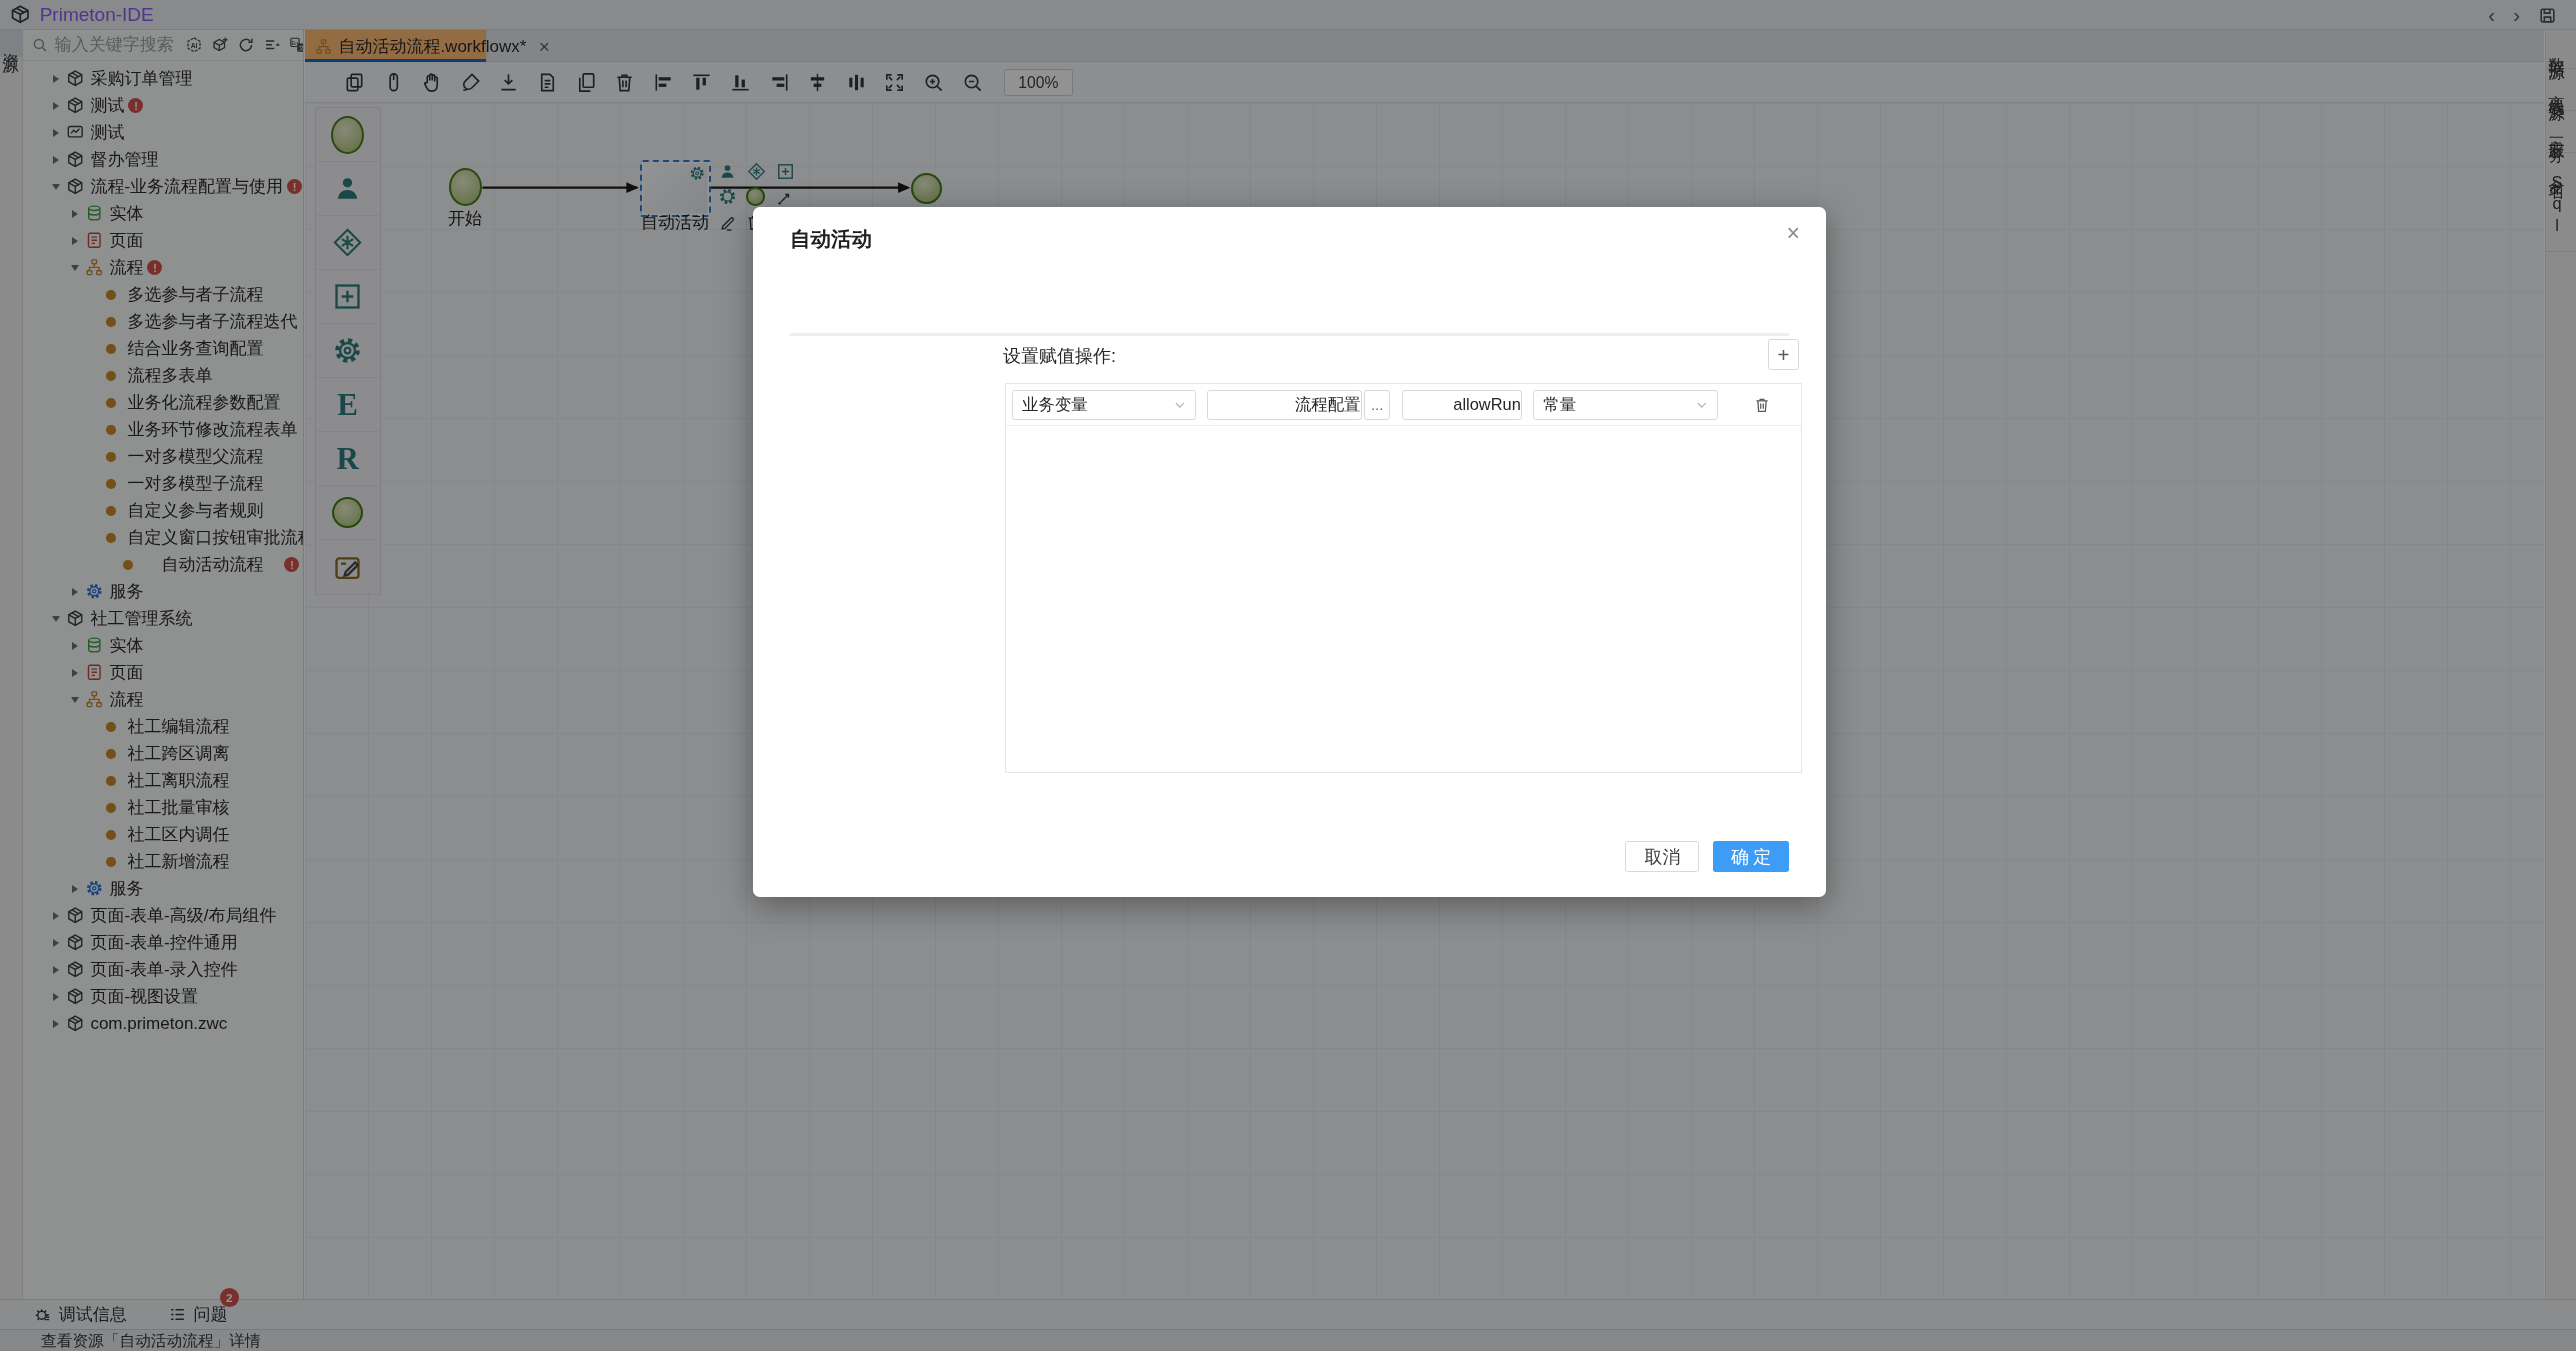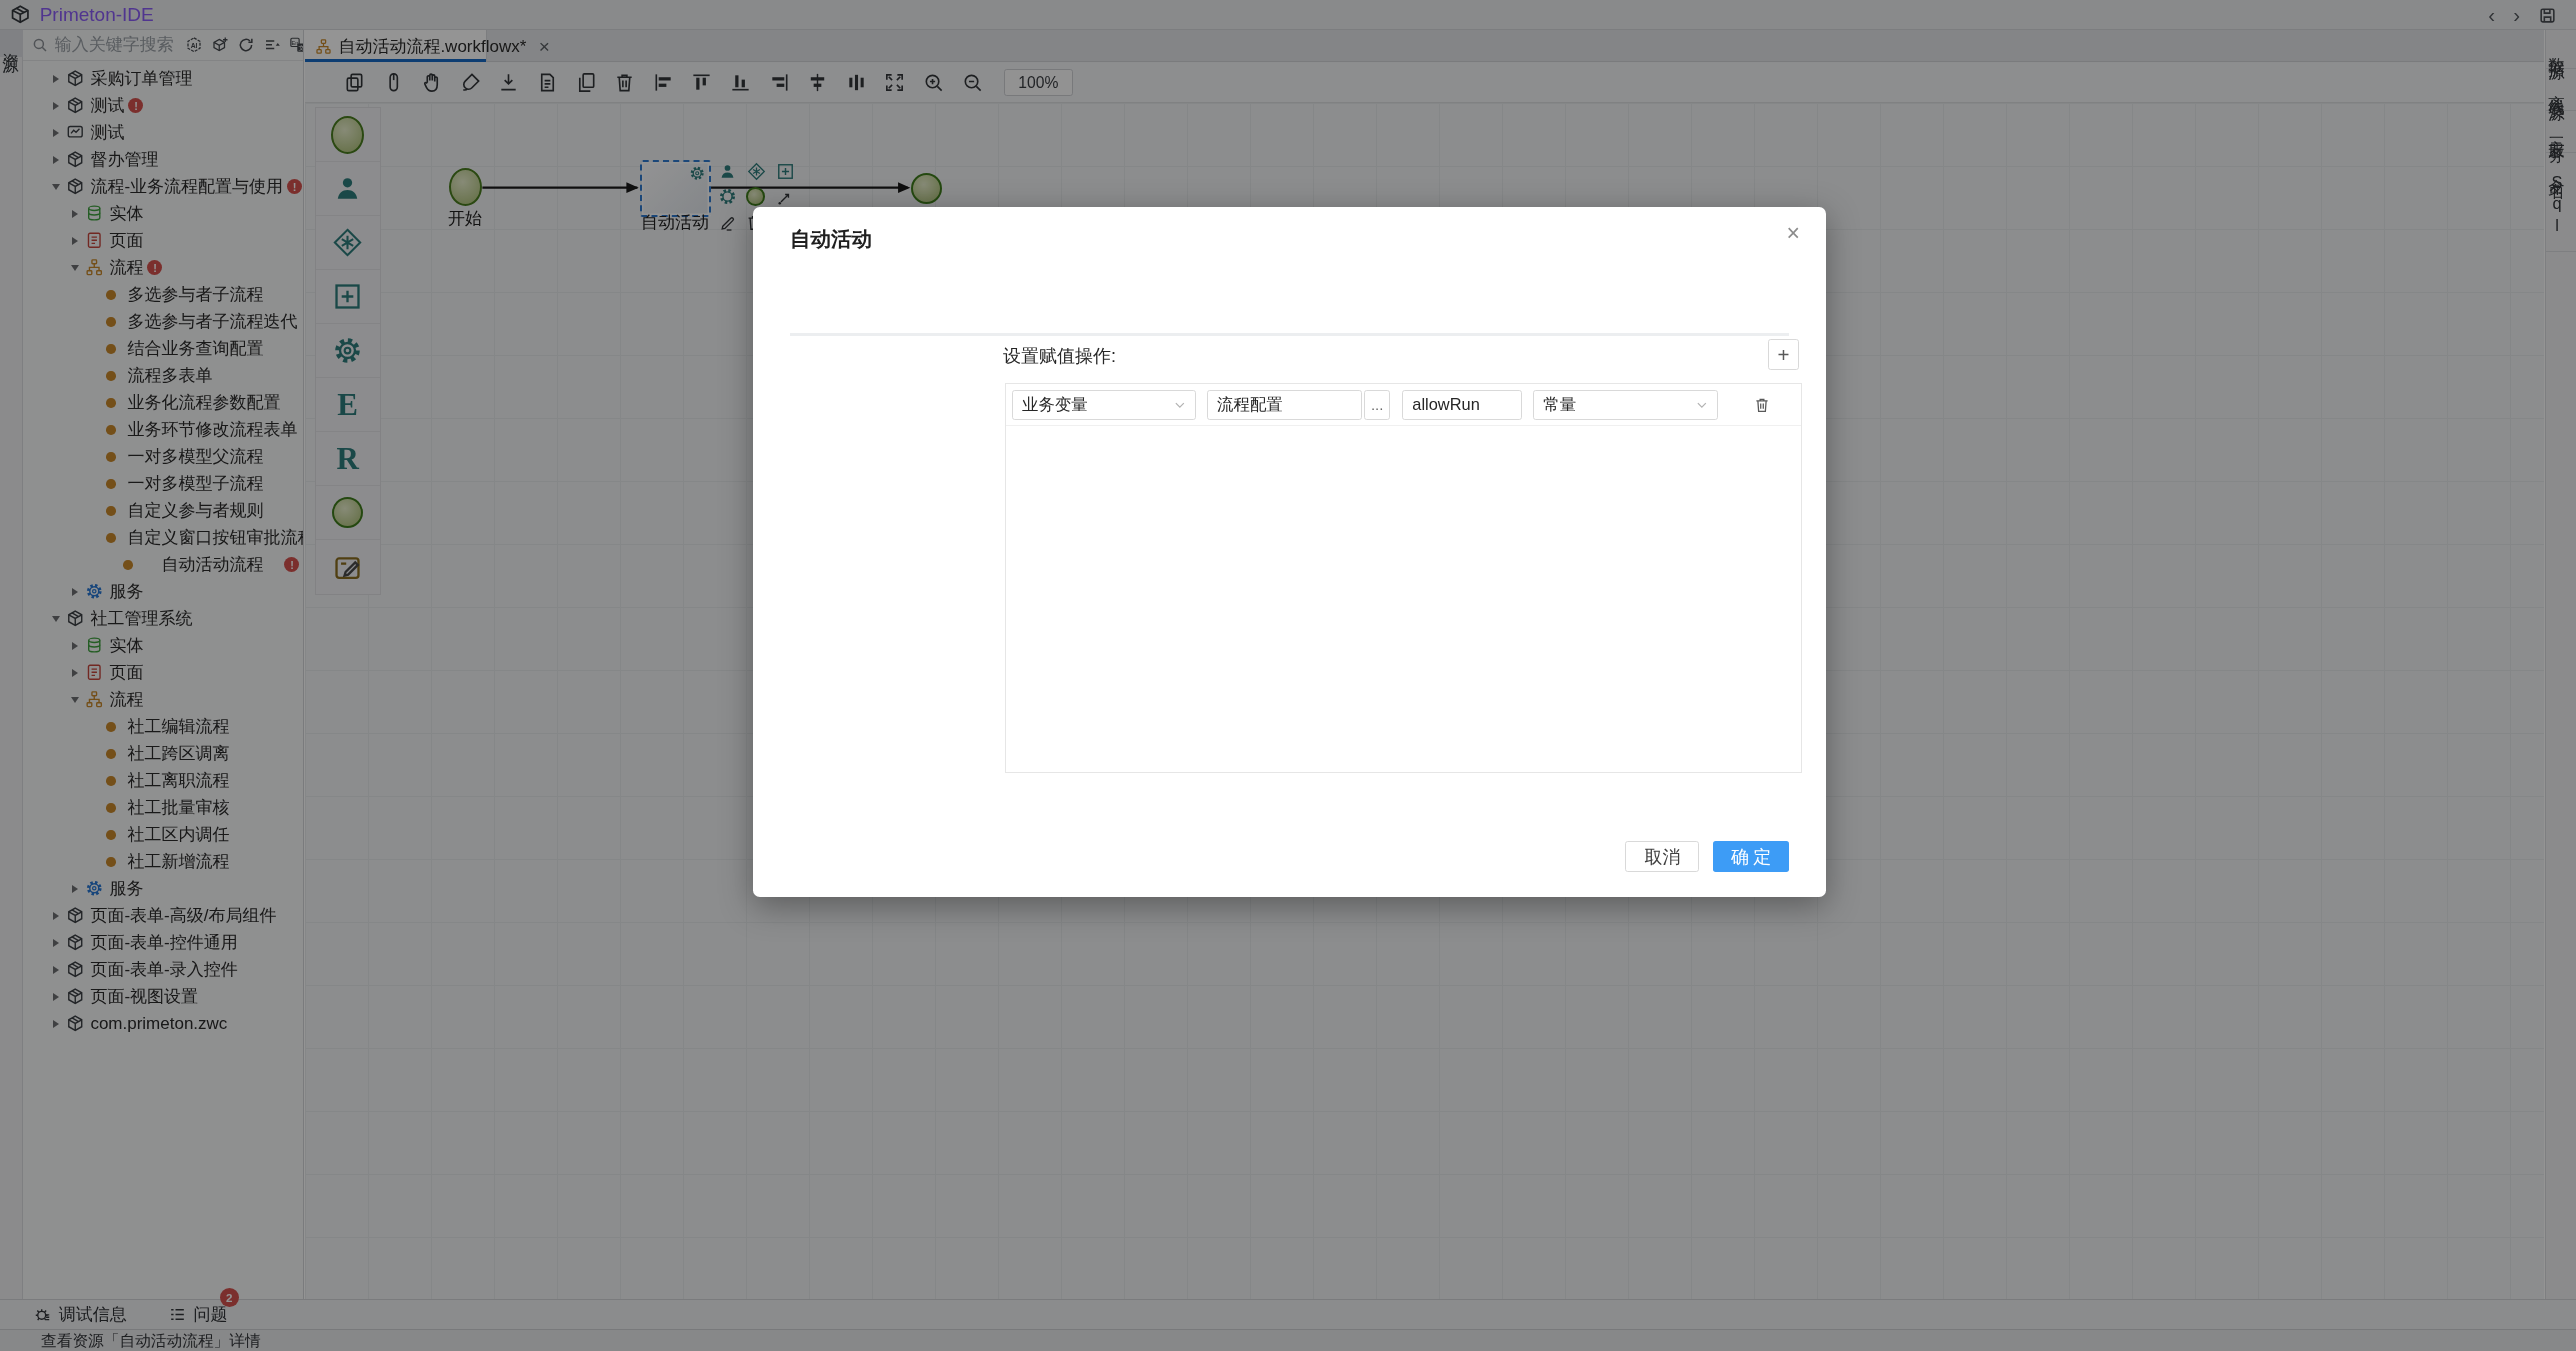--- a/index.html
+++ b/index.html
@@ -41,21 +41,21 @@
   .ticon[data-show="flow"] .ic-flow,
   .ticon[data-show="gear"] .ic-gear,
   .ticon[data-show="dot"] .ic-dot { display:block; }
   .ic-dot { width:9.6px !important; height:9.6px !important; border-radius:50%; background:#c8892b; margin:4.8px 0 0 2.7px; }
   .tlabel { color:#2b2b2b; white-space:nowrap; }
   .tbadge { width:15px; height:15px; border-radius:50%; background:#d4524e; color:#fff; font-size:11px; font-weight:bold; display:flex; align-items:center; justify-content:center; margin-left:4.1px; flex:none; }
 
   
   .editor { position:absolute; left:305px; top:30px; right:32px; bottom:53px; background:#f2f3f5; }
   .tabbar { position:absolute; left:0; top:0; right:0; height:32px; background:#e4e6e9; border-bottom:0.7px solid #d2d4d7; }
-  .edit-tab { position:absolute; left:0; top:0; width:182px; height:32px; background:#ffffff; border-right:0.7px solid #d6d8db; display:flex; align-items:center; padding:0 9.6px; }
+  .edit-tab { position:absolute; left:0; top:0; width:182px; height:32px; background:#fdba74; border-right:0.7px solid #d6d8db; display:flex; align-items:center; padding:0 9.6px; }
   .edit-tab .tab-label { font-size:17px; color:#2b2b2b; margin-left:6.8px; white-space:nowrap; }
   .edit-tab .tab-close { margin-left:12.3px; font-size:19px; color:#5c6065; line-height:1; }
   .edit-tab::after { content:""; position:absolute; left:0; bottom:0; width:100%; height:2.7px; background:#1769c4; }
   .toolbar { position:absolute; left:0; top:33px; right:0; height:40px; background:#f3f4f6; border-bottom:0.7px solid #dcdee1; display:flex; align-items:center; padding-left:36px; gap:11.6px; }
   .tbtn { width:27px; height:27px; display:flex; align-items:center; justify-content:center; border-radius:2.7px; }
   .zoombox { width:69px; height:27px; border:0.7px solid #cfd1d4; border-radius:2.7px; background:#fbfbfc; font-size:15.7px; color:#3c3f43; display:flex; align-items:center; justify-content:center; margin-left:6.8px; }
 
   .canvas { position:absolute; left:0; top:73px; right:0; bottom:0;
     background-color:#f2f3f5;
     background-image:linear-gradient(#e6e8ea 0.7px,transparent 0.7px),linear-gradient(90deg,#e6e8ea 0.7px,transparent 0.7px);
@@ -103,21 +103,21 @@
   .radio-row .rlabel { font-size:18px; color:#454545; }
   .radio-row.selected .rlabel { color:#1890ff; }
   .assign-label { position:absolute; left:250px; top:137px; font-size:18px; color:#262626; }
   .add-btn { position:absolute; left:1015px; top:132px; width:31px; height:31px; border:0.7px solid #d9d9d9; border-radius:2.7px; background:#fff; font-size:20.5px; color:#595959; display:flex; align-items:center; justify-content:center; }
   .vtable { position:absolute; left:252px; top:176px; width:797px; height:390px; border:0.7px solid #e6e6e6; background:#fff; }
   .vt-header { display:flex; height:31px; border-bottom:0.7px solid #ececec; }
   .vt-h { font-size:16.4px; color:#7a7a7a; display:flex; align-items:center; padding-left:16.4px; border-right:0.7px solid #ececec; }
   .vt-h:last-child { border-right:none; }
   .vt-row { display:flex; height:42px; border-bottom:0.7px solid #f0f0f0; align-items:center; }
   .c1 { width:195px; } .c2 { width:196px; } .c3 { width:131px; } .c4 { width:196px; } .c5 { width:78px; }
-  .ctl { height:30px; border:0.7px solid #d9d9d9; border-radius:2.7px; background:#fff; font-size:16.4px; color:#262626; display:flex; align-items:center; }
+  .ctl { height:30px; border:0.7px solid #d9d9d9; border-radius:2.7px; background:#fff; font-size:16.4px; color:#262626; display:flex; align-items:center;justify-content:flex-end; }
   .sel { justify-content:space-between; padding:0 8.2px 0 9.6px; }
   .cell { padding:0 5.5px; display:flex; align-items:center; }
   .inp { padding-left:9.6px; }
   .dots-btn { width:26px; height:30px; border:0.7px solid #d9d9d9; border-radius:2.7px; margin-left:2.7px; font-size:15px; color:#666; display:flex; align-items:center; justify-content:center; background:#fff; flex:none; }
   .modal-footer { position:absolute; right:37px; top:634px; display:flex; gap:13.7px; }
   .btn { height:31px; border-radius:2.7px; font-size:18px; display:flex; align-items:center; justify-content:center; padding:0 18px; }
   .btn.ghost { border:0.7px solid #d9d9d9; color:#404040; background:#fff; }
   .btn.primary { background:#3d9cf6; color:#fff; letter-spacing:4.1px; padding:0 13.7px 0 18px; }
 </style>
 </head>

